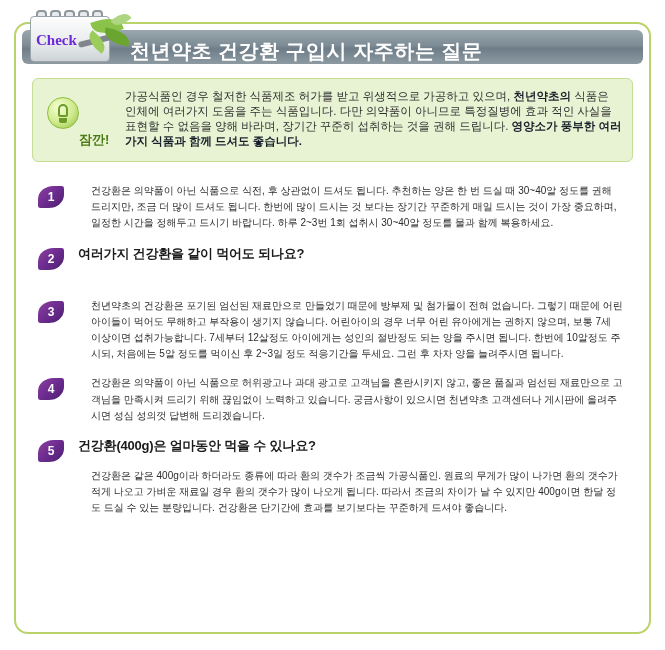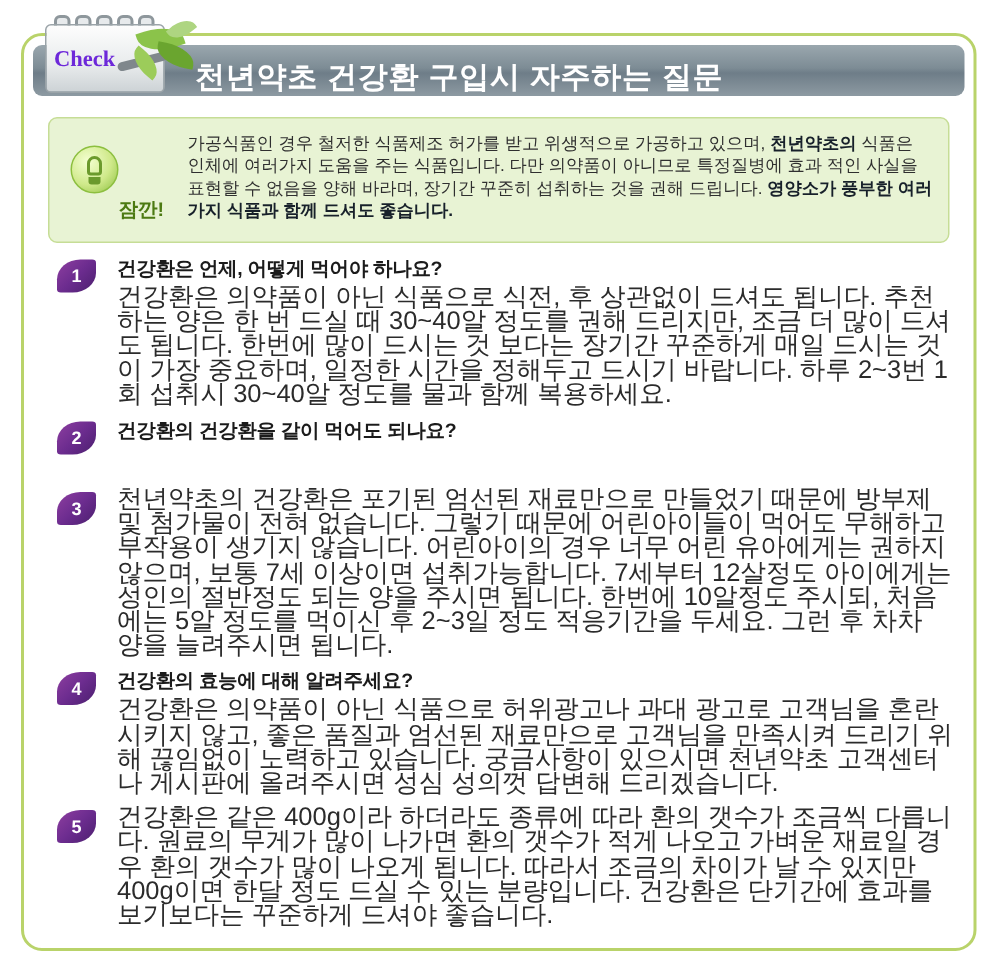--- a/index.html
+++ b/index.html
@@ -218,24 +218,24 @@
     font-weight: bold;
   }
   .q-title {
     font-size: 13px;
     font-weight: bold;
     color: #1b1b1b;
     margin: 0 0 2px 0;
     letter-spacing: -0.2px;
   }
   .q-body {
-    font-size: 17px;
+    font-size: 10px;
     line-height: 16.2px;
     color: #2b2b2b;
-    margin: 0;
+    margin: 13px;
   }
 </style>
 </head>
 <body>
 
 <div class="page">
 
   <div class="frame"></div>
 
   <div class="header-bar"></div>
@@ -274,51 +274,50 @@
     </div>
   </div>
 
   <div class="qa-list">
 
     <div class="qa">
       <div class="num-badge">
         <div class="petal"></div>
         <div class="num">1</div>
       </div>
-      <p class="q-title">건강환은 언제, 어떻게 먹어야 하나요?</p>
       <p class="q-body">건강환은 의약품이 아닌 식품으로 식전, 후 상관없이 드셔도 됩니다. 추천하는 양은 한 번 드실 때 30~40알 정도를 권해 드리지만, 조금 더 많이 드셔도 됩니다. 한번에 많이 드시는 것 보다는 장기간 꾸준하게 매일 드시는 것이 가장 중요하며, 일정한 시간을 정해두고 드시기 바랍니다. 하루 2~3번 1회 섭취시 30~40알 정도를 물과 함께 복용하세요.</p>
     </div>
 
     <div class="qa">
       <div class="num-badge">
         <div class="petal"></div>
         <div class="num">2</div>
       </div>
-      <p class="q-title">건강환의 건강환을 같이 먹어도 되나요?</p>
+      <p class="q-title">여러가지 건강환을 같이 먹어도 되나요?</p>
     </div>
 
     <div class="qa">
       <div class="num-badge">
         <div class="petal"></div>
         <div class="num">3</div>
       </div>
       <p class="q-body">천년약초의 건강환은 포기된 엄선된 재료만으로 만들었기 때문에 방부제 및 첨가물이 전혀 없습니다. 그렇기 때문에 어린아이들이 먹어도 무해하고 부작용이 생기지 않습니다. 어린아이의 경우 너무 어린 유아에게는 권하지 않으며, 보통 7세 이상이면 섭취가능합니다. 7세부터 12살정도 아이에게는 성인의 절반정도 되는 양을 주시면 됩니다. 한번에 10알정도 주시되, 처음에는 5알 정도를 먹이신 후 2~3일 정도 적응기간을 두세요. 그런 후 차차 양을 늘려주시면 됩니다.</p>
     </div>
 
     <div class="qa">
       <div class="num-badge">
         <div class="petal"></div>
         <div class="num">4</div>
       </div>
-      <p class="q-title">건강환의 효능에 대해 알려주세요?</p>
       <p class="q-body">건강환은 의약품이 아닌 식품으로 허위광고나 과대 광고로 고객님을 혼란시키지 않고, 좋은 품질과 엄선된 재료만으로 고객님을 만족시켜 드리기 위해 끊임없이 노력하고 있습니다. 궁금사항이 있으시면 천년약초 고객센터나 게시판에 올려주시면 성심 성의껏 답변해 드리겠습니다.</p>
     </div>
 
     <div class="qa">
       <div class="num-badge">
         <div class="petal"></div>
         <div class="num">5</div>
       </div>
-      <p class="q-body">건강환은 같은 400g이라 하더라도 종류에 따라 환의 갯수가 조금씩 다릅니다. 원료의 무게가 많이 나가면 환의 갯수가 적게 나오고 가벼운 재료일 경우 환의 갯수가 많이 나오게 됩니다. 따라서 조금의 차이가 날 수 있지만 400g이면 한달 정도 드실 수 있는 분량입니다. 건강환은 단기간에 효과를 보기보다는 꾸준하게 드셔야 좋습니다.</p>
+      <p class="q-title">건강환(400g)은 얼마동안 먹을 수 있나요?</p>
+      <p class="q-body">건강환은 같은 400g이라 하더라도 종류에 따라 환의 갯수가 조금씩 가공식품인. 원료의 무게가 많이 나가면 환의 갯수가 적게 나오고 가벼운 재료일 경우 환의 갯수가 많이 나오게 됩니다. 따라서 조금의 차이가 날 수 있지만 400g이면 한달 정도 드실 수 있는 분량입니다. 건강환은 단기간에 효과를 보기보다는 꾸준하게 드셔야 좋습니다.</p>
     </div>
 
   </div>
 </div>
 
 </body></html>

